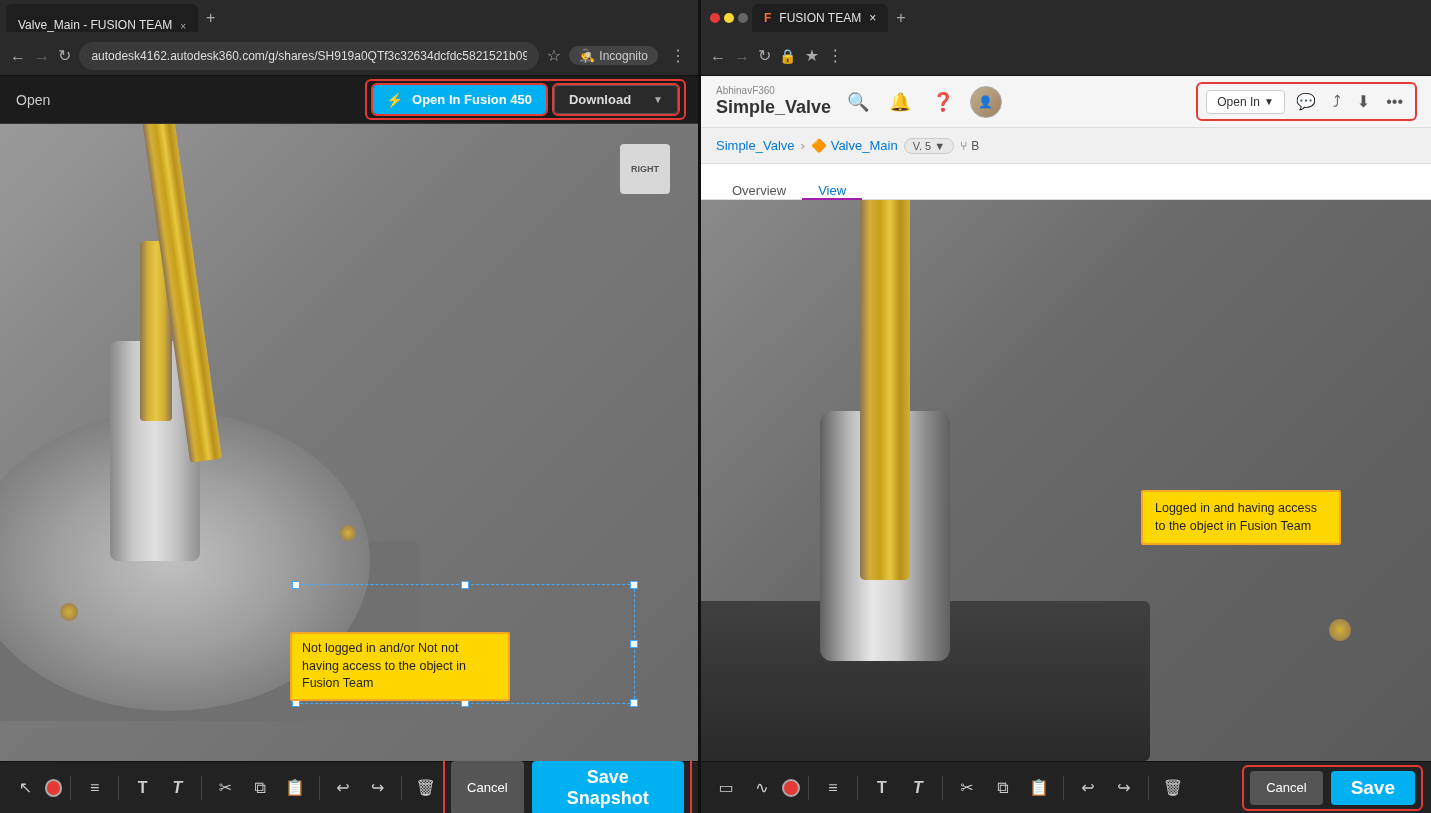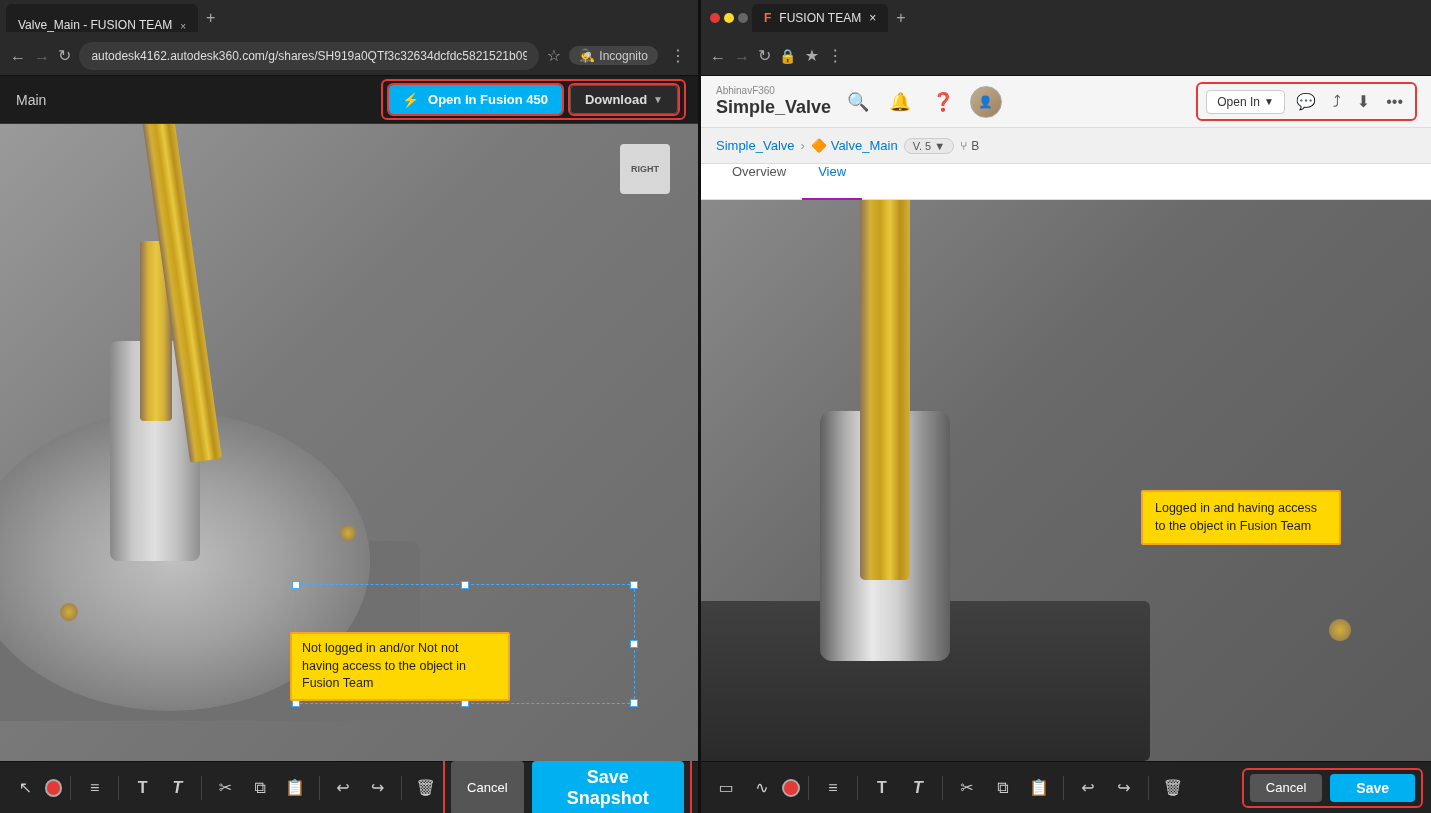--- a/index.html
+++ b/index.html
@@ -124,21 +124,21 @@
       cursor: pointer;
       margin-left: auto;
       outline: 2px solid #e53935;
     }
     .open-fusion-btn .fusion-icon {
       font-size: 14px;
     }
     .download-btn {
       display: flex;
       align-items: center;
-      gap: 6px;
+      gap: 22px;
       background: #2a2a2a;
       color: #ddd;
       border: 1px solid #555;
       border-radius: 4px;
       padding: 6px 14px;
       font-size: 13px;
       font-weight: 600;
       cursor: pointer;
       outline: 2px solid #e53935;
     }
@@ -411,21 +411,21 @@
       background: white;
       height: 36px;
       padding: 0 16px;
       gap: 0;
       border-bottom: 1px solid #ddd;
     }
     .nav-tab {
       padding: 0 16px;
       height: 36px;
       display: flex;
-      align-items: flex-start;
+      align-items: flex-end;
       font-size: 13px;
       color: #555;
       cursor: pointer;
       border-bottom: 2px solid transparent;
     }
     .nav-tab.active {
       color: #0078d4;
       border-bottom: 2px solid #a21caf;
     }
 
@@ -478,22 +478,22 @@
       font-size: 13px;
       cursor: pointer;
       margin-left: auto;
       outline: 2px solid #e53935;
     }
     .save-btn-right {
       background: #00b0f0;
       color: #fff;
       border: none;
       border-radius: 4px;
-      padding: 6px 26px;
-      font-size: 14px;
+      padding: 6px 20px;
+      font-size: 19px;
       font-weight: 600;
       cursor: pointer;
       outline: 2px solid #e53935;
     }
 
     
     .pane-divider {
       position: absolute;
       left: 698px;
       top: 0;
@@ -678,21 +678,21 @@
     <input class="address-input" readonly="" value="autodesk4162.autodesk360.com/g/shares/SH919a0QTf3c32634dcfdc5821521b09da28?vie..." style="">
     <span style="color:#aaa;font-size:16px;">☆</span>
     <div class="incognito-badge">
       <span style="font-size:13px;">🕵</span>
       <span>Incognito</span>
     </div>
     <span class="menu-dots">⋮</span>
   </div>
 
   <div class="left-toolbar">
-    <span class="main-label">Main</span>
+    <span class="main-label">Open</span>
     <div style="margin-left:auto; display:flex; gap:8px; outline:2px solid #e53935; padding:4px 6px; border-radius:4px;">
       <button class="open-fusion-btn">
         <span class="fusion-icon">⚡</span>
         <span>Open In Fusion 450</span>
       </button>
       <button class="download-btn">
         <span>Download</span>
         <span class="download-caret">▼</span>
       </button>
     </div>

